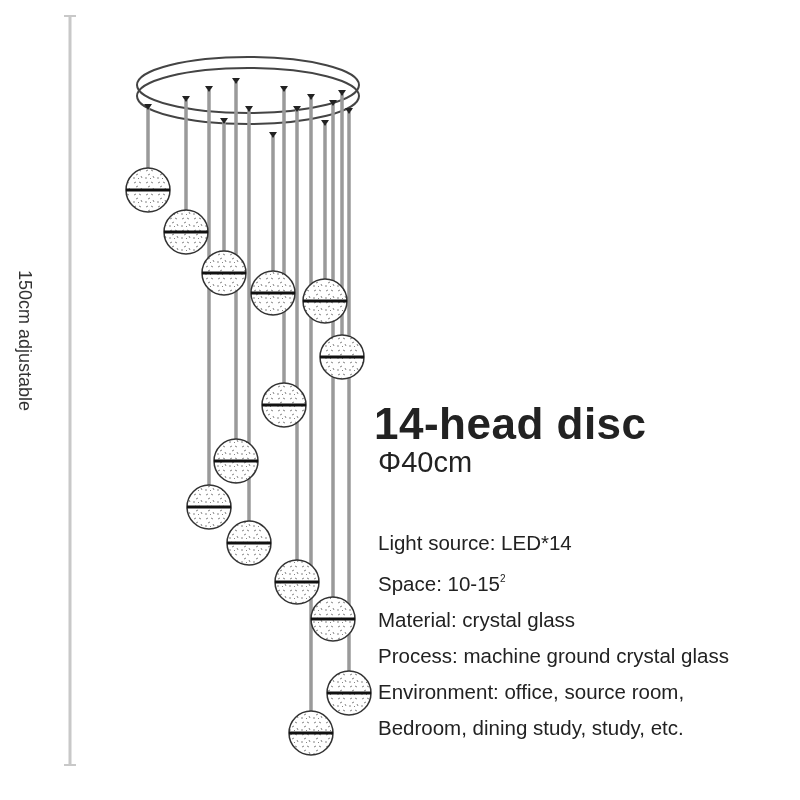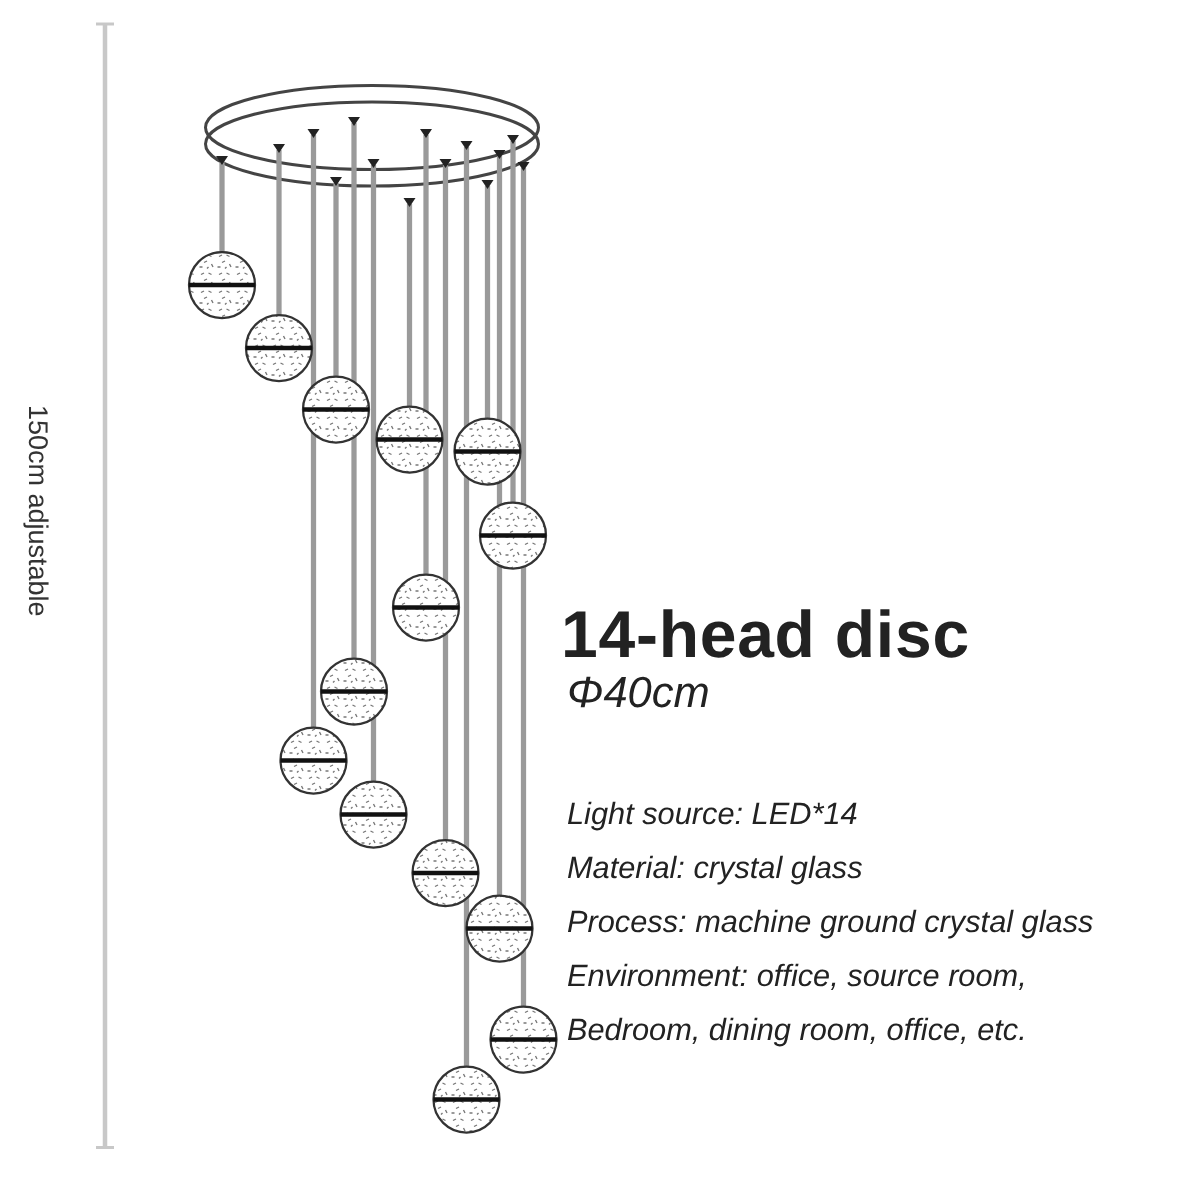--- a/index.html
+++ b/index.html
@@ -1,22 +1,22 @@
 <!DOCTYPE html>
 <html><head>
   <meta charset="utf-8">
   <style>
     html, body { margin: 0; padding: 0; background: #ffffff; }
     body { width: 800px; height: 800px; position: relative; overflow: hidden; font-family: "Liberation Sans", sans-serif; color: #222222; }
     .diagram { position: absolute; left: 0; top: 0; width: 800px; height: 800px; }
     .height-label { position: absolute; left: 47px; top: 270px; transform-origin: left top; transform: translate(-12px, 0) rotate(90deg); font-size: 18px; color: #333333; white-space: nowrap; letter-spacing: 0px; }
     .title { position: absolute; left: 374px; top: 402px; font-size: 44px; font-weight: 700; color: #222222; letter-spacing: 0.5px; line-height: 1; }
-    .diameter { position: absolute; left: 378px; top: 448px; font-size: 29px; color: #222222; line-height: 1; font-style: italic; }
+    .diameter { position: absolute; left: 378px; top: 448px; font-size: 29px; color: #222222; line-height: 1; }
     .specs { position: absolute; left: 378px; top: 525px; font-size: 20.5px; color: #222222; line-height: 36px; }
-    .specs div { white-space: nowrap; font-style: italic; }
+    .specs div { white-space: nowrap; }
     sup { font-size: 10px; vertical-align: 9px; }
   </style>
 </head>
 <body>
 
 <svg class="diagram" viewBox="0 0 800 800" xmlns="http://www.w3.org/2000/svg">
   <defs>
     <pattern id="crystal" width="12" height="12" patternUnits="userSpaceOnUse">
       <rect width="12" height="12" fill="#ffffff"></rect>
       <path d="M2 3 l2 -1 M7 2 l2 1 M4 7 l2 -1 M9 8 l1 2 M1 10 l2 0 M6 11 l1 -1" stroke="#777" stroke-width="0.9" fill="none"></path>
@@ -128,17 +128,18 @@
   </g>
 </svg>
 
 <div class="height-label">150cm adjustable</div>
 
 <div class="title">14-head disc</div>
 <div class="diameter">Φ40cm</div>
 
 <div class="specs">
   <div>Light source: LED*14</div>
+  <div><span>Space: 10-15</span><sup>2</sup></div>
   <div>Material: crystal glass</div>
   <div>Process: machine ground crystal glass</div>
   <div>Environment: office, source room,</div>
-  <div>Bedroom, dining room, office, etc.</div>
+  <div>Bedroom, dining study, study, etc.</div>
 </div>
 
 </body></html>

